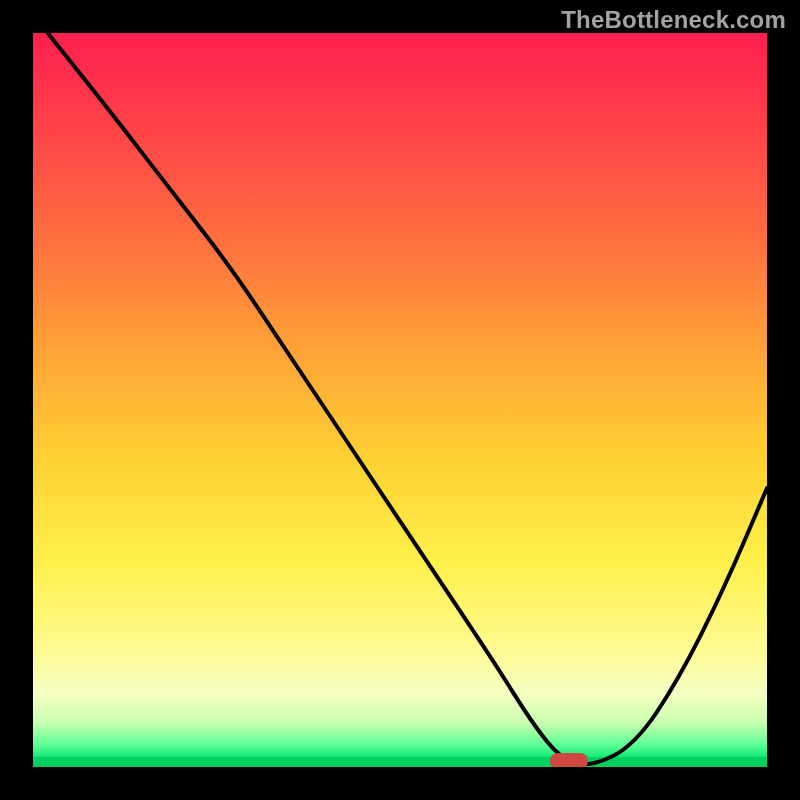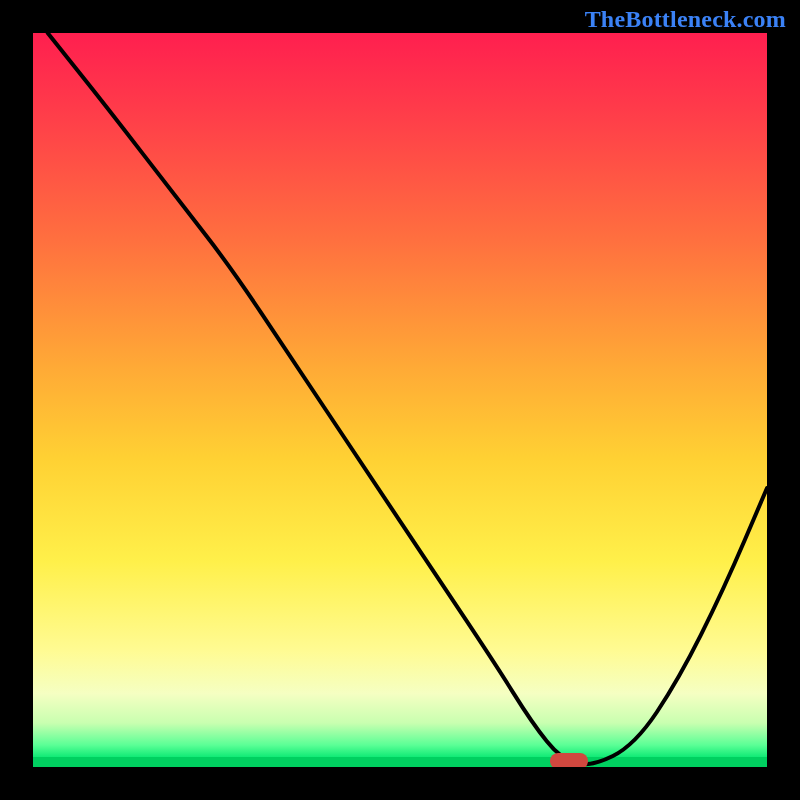--- a/index.html
+++ b/index.html
@@ -7,24 +7,24 @@
   .stage {
     position: relative;
     width: 800px;
     height: 800px;
     background: #000;
   }
   .watermark {
     position: absolute;
     top: 6px;
     right: 14px;
-    font-family: Liberation Serif, serif;
+    font-family: Liberation Sans, sans-serif;
     font-size: 24px;
     font-weight: 600;
-    color: #3b82f6;
+    color: #a3a3a3;
     letter-spacing: 0.2px;
     z-index: 5;
     text-align: right;
   }
   .plot-area {
     position: absolute;
     left: 33px;
     top: 33px;
     width: 734px;
     height: 734px;

